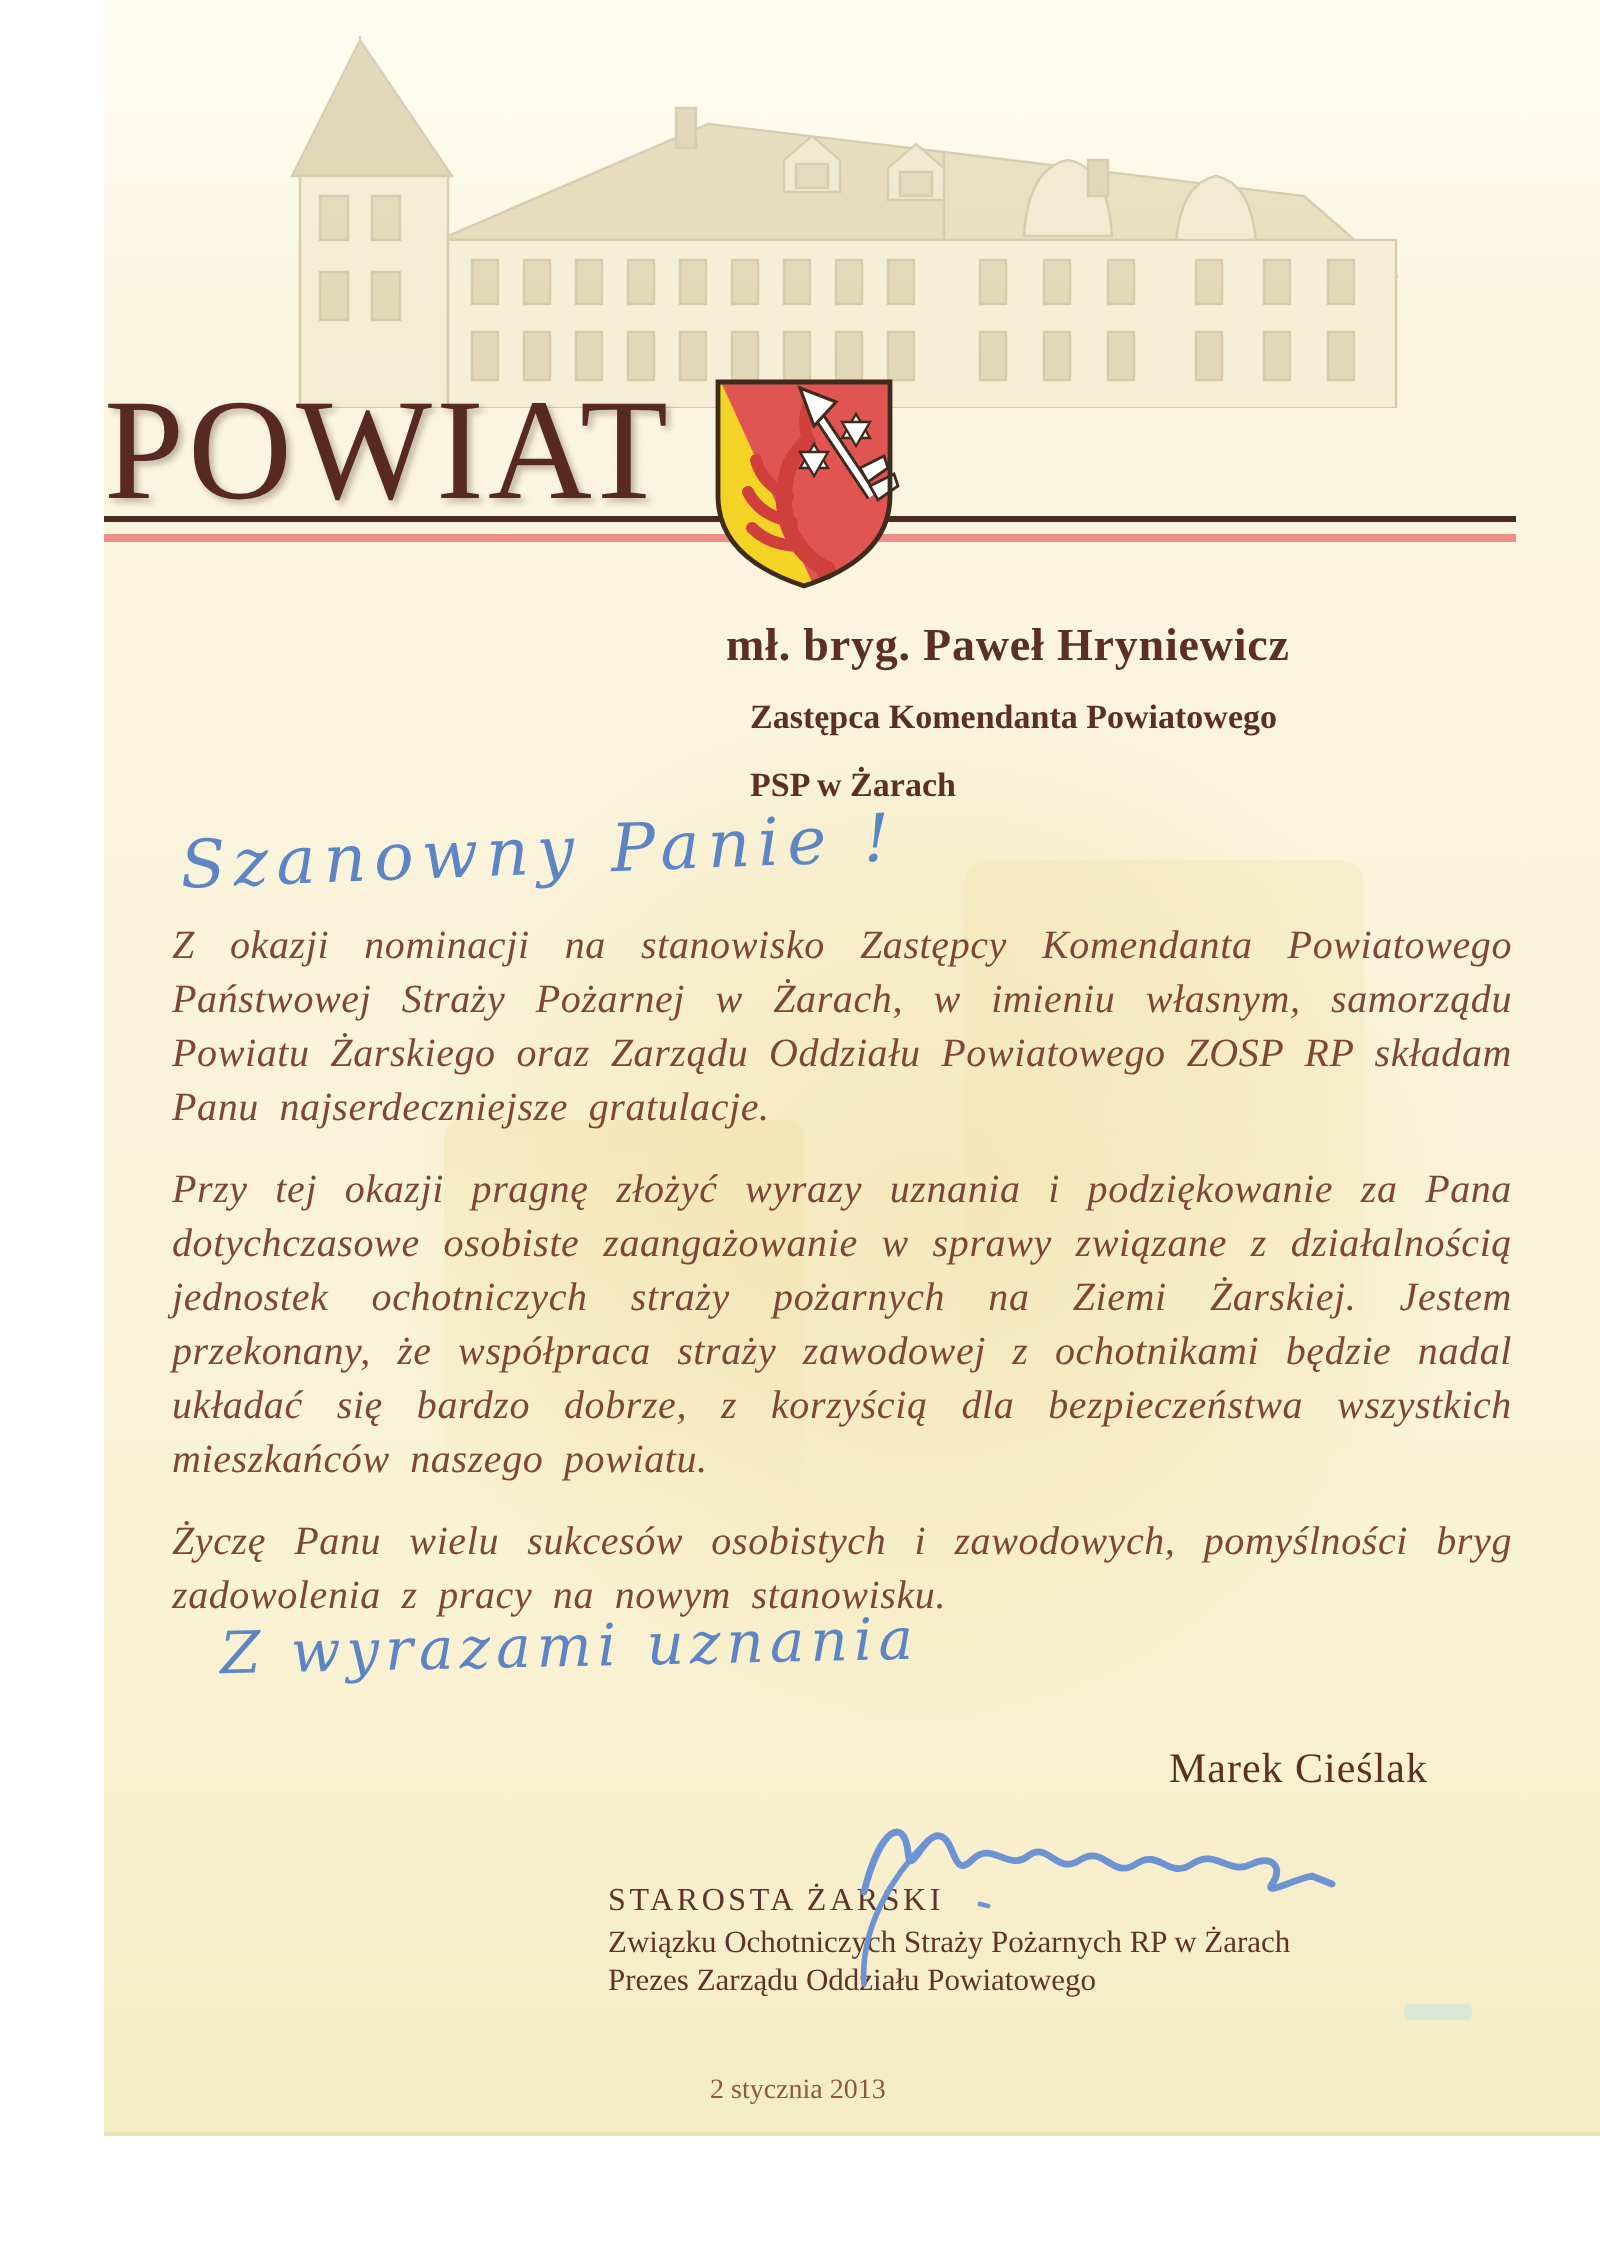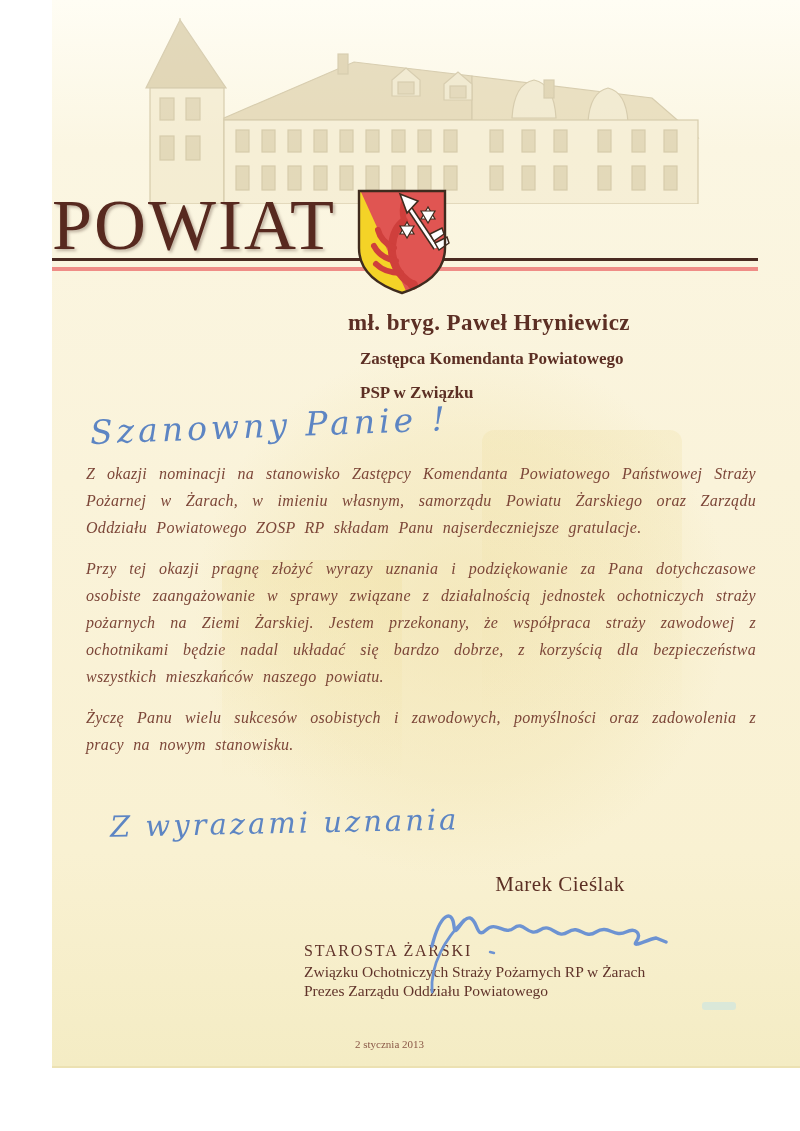--- a/index.html
+++ b/index.html
@@ -23,42 +23,42 @@
   
   .title-row{position:absolute;left:0px;top:182px;width:706px;height:80px;
              display:flex;justify-content:space-between;align-items:flex-end;z-index:3;}
   .title-word{font-family:"Liberation Serif",serif;font-size:72px;line-height:74px;
               color:#57291f;letter-spacing:2px;font-weight:normal;
               text-shadow:2px 2px 3px rgba(118,96,82,.45);white-space:nowrap;}
   .rule-dark{position:absolute;left:0;top:258px;width:706px;height:3px;background:#4a2a21;}
   .rule-red{position:absolute;left:0;top:267px;width:706px;height:4px;background:#ef8d87;}
   .coa{position:absolute;left:300px;top:186px;width:100px;height:112px;z-index:4;}
   
-  .recipient{position:absolute;left:296px;top:310px;color:#5c2f24;z-index:3;font-family:Liberation Serif, serif;}
+  .recipient{position:absolute;left:311px;top:310px;color:#5c2f24;z-index:3;font-family:Liberation Serif, serif;}
   .recipient .name{font-size:23px;font-weight:bold;letter-spacing:.4px;margin:0 0 9px 0;}
   .recipient .role{font-size:17px;font-weight:bold;margin:12px;line-height:22px;}
   
   .hand{font-family:"DejaVu Serif",serif;font-style:italic;color:#5d85c3;z-index:5;position:absolute;}
   .greeting{left:38px;top:406px;font-size:33px;letter-spacing:4px;transform:rotate(-2.2deg);}
   .closing{left:58px;top:806px;font-size:29px;letter-spacing:3px;transform:rotate(-1.2deg);}
   
   .body-text{position:absolute;left:34px;top:460px;width:670px;z-index:3;
              font-family:"Liberation Serif",serif;font-style:italic;color:#7c4638;
-             font-size:16px;line-height:27px;text-align:justify;
+             font-size:20px;line-height:27px;text-align:justify;
              word-spacing:5px;letter-spacing:.3px;}
   .body-text p{margin:0 0 14px 0;}
   
-  .sig-name{position:absolute;left:338px;top:872px;width:340px;text-align:center;
+  .sig-name{position:absolute;left:322px;top:872px;width:340px;text-align:right;
             font-size:21px;color:#5c2f24;letter-spacing:.5px;z-index:3;}
   .sig-svg{position:absolute;left:350px;top:888px;width:280px;height:112px;z-index:6;}
   .sig-block{position:absolute;left:252px;top:942px;width:460px;text-align:left;
              color:#60332a;z-index:3;}
   .sig-block .t1{font-size:16px;letter-spacing:1.8px;margin:0 0 2px 0;}
   .sig-block .t2{font-size:15.5px;margin:0;line-height:19px;}
-  .date{position:absolute;left:303px;top:1038px;font-size:11px;color:#8a5847;z-index:3;}
+  .date{position:absolute;left:303px;top:1038px;font-size:14px;color:#8a5847;z-index:3;}
   .artifact{position:absolute;left:650px;top:1002px;width:34px;height:8px;
             background:#cfe6df;opacity:.7;border-radius:3px;}
 </style>
 </head>
 <body>
 
 <div class="scan">
   <div class="paper">
 
     <div class="watermark wm1"></div>
@@ -161,29 +161,29 @@
           <polygon points="76,37 69,25 83,25"></polygon>
         <polygon points="55,36 48,48 62,48"></polygon>
           <polygon points="55,52 48,40 62,40"></polygon>
       </g>
       <path d="M7,5 H93 V62 Q93,93 50,107 Q7,93 7,62 Z" fill="none" stroke="#3f2b1e" stroke-width="2.4"></path>
     </svg>
 
     <div class="recipient">
       <p class="name">mł. bryg. Paweł Hryniewicz</p>
       <p class="role">Zastępca Komendanta Powiatowego</p>
-      <p class="role">PSP w Związku</p>
+      <p class="role">PSP w Żarach</p>
     </div>
 
     <div class="hand greeting">Szanowny Panie !</div>
 
     <div class="body-text">
       <p>Z okazji nominacji na stanowisko Zastępcy Komendanta Powiatowego Państwowej Straży Pożarnej w Żarach, w imieniu własnym, samorządu Powiatu Żarskiego oraz Zarządu Oddziału Powiatowego ZOSP RP składam Panu najserdeczniejsze gratulacje.</p>
       <p>Przy tej okazji pragnę złożyć wyrazy uznania i podziękowanie za Pana dotychczasowe osobiste zaangażowanie w sprawy związane z działalnością jednostek ochotniczych straży pożarnych na Ziemi Żarskiej. Jestem przekonany, że współpraca straży zawodowej z ochotnikami będzie nadal układać się bardzo dobrze, z korzyścią dla bezpieczeństwa wszystkich mieszkańców naszego powiatu.</p>
-      <p>Życzę Panu wielu sukcesów osobistych i zawodowych, pomyślności oraz zadowolenia z pracy na nowym stanowisku.</p>
+      <p>Życzę Panu wielu sukcesów osobistych i zawodowych, pomyślności bryg zadowolenia z pracy na nowym stanowisku.</p>
     </div>
 
     <div class="hand closing">Z wyrazami uznania</div>
 
     <div class="sig-name">Marek Cieślak</div>
 
     <svg class="sig-svg" viewBox="0 0 280 112" xmlns="http://www.w3.org/2000/svg">
       <g fill="none" stroke="#6d93d2" stroke-width="3.4" stroke-linecap="round">
         <path d="M30,58 C38,26 50,20 52,38 C53,52 60,28 68,30 C76,32 74,52 84,42
                  C94,32 102,48 112,40 C122,32 126,50 138,42 C150,34 154,52 166,44

